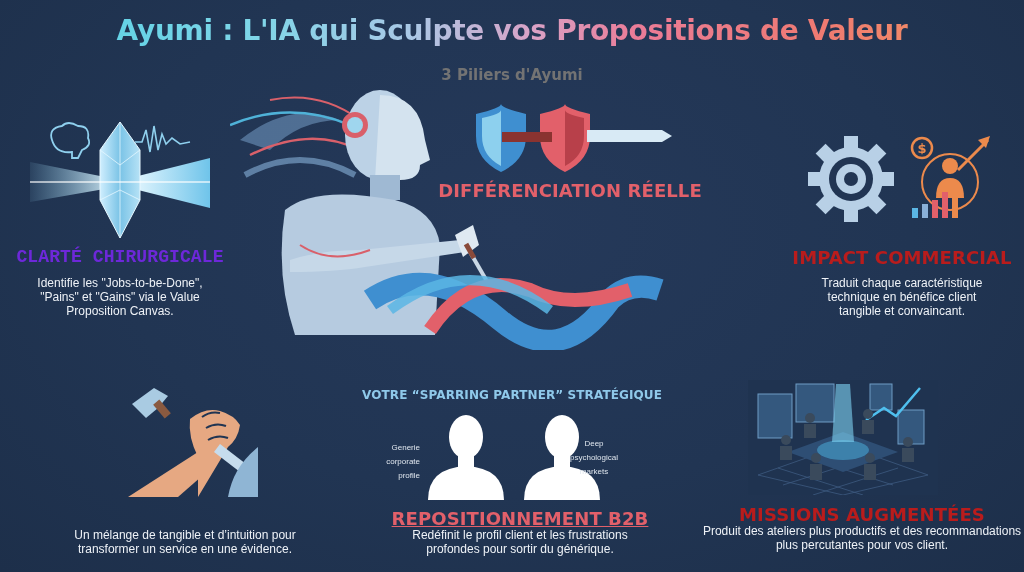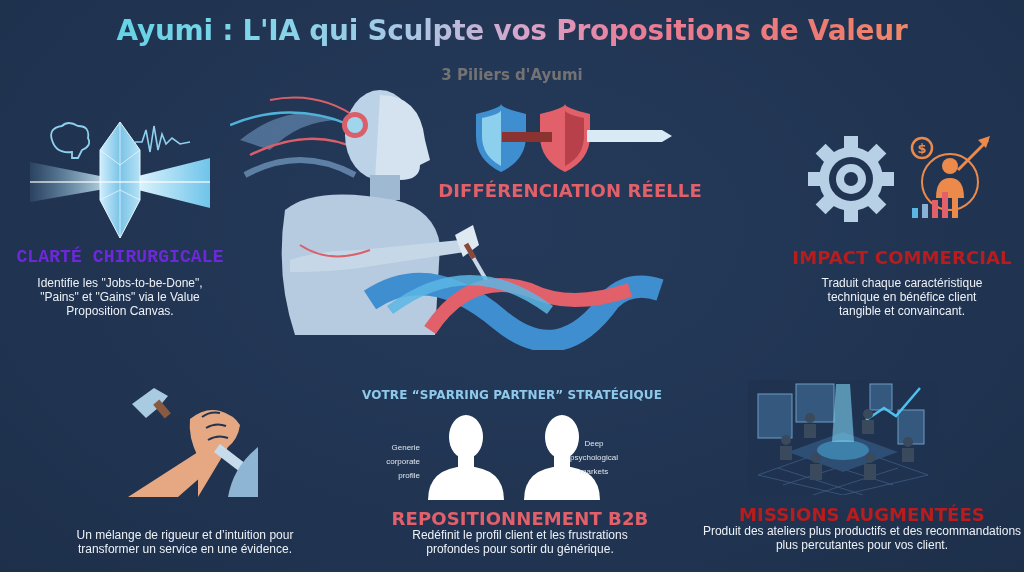--- a/index.html
+++ b/index.html
@@ -171,25 +171,25 @@
     <svg width="130" height="115" viewBox="0 0 130 115">
       <polygon points="4,22 26,6 40,14 30,26 18,36" fill="#a9cbe2"></polygon>
       <rect x="30" y="18" width="8" height="18" fill="#8a5a40" transform="rotate(-40 34 27)"></rect>
       <path d="M70 115 l0 -40 q-10 -20 -8 -38 q15 -12 30 -8 q14 4 20 14 q-2 14 -12 22 l-30 50z" fill="#e6a882"></path>
       <path d="M0 115 l70 -45 l20 10 l-40 35z" fill="#e6a882"></path>
       <path d="M74 35 q8 -6 18 -4 M78 46 q10 -6 20 -2 M80 58 q10 -6 20 -2" fill="none" stroke="#213553" stroke-width="2"></path>
       <polygon points="92,62 118,82 112,90 86,70" fill="#c6dced"></polygon>
       <path d="M100 115 q5 -30 30 -50 l0 50z" fill="#8fb5d4"></path>
     </svg>
   </div>
-  <div class="abs desc" style="left:70px;top:148px;width:230px;">Un mélange de rigueur et d’intuition pour transformer un service en une évidence.</div>
+  <div class="abs desc" style="left:70px;top:148px;width:230px;">Un mélange de tangible et d’intuition pour transformer un service en une évidence.</div>
 </div>
 
 <div class="abs" style="left:380px;top:500px;width:280px;height:60px;">
-  <div class="abs heading c-red" style="left:0;top:8px;width:280px;">REPOSITIONNEMENT B2B</div>
+  <div class="abs heading c-red" style="left:0;top:8px;width:280px;text-decoration:underline;">REPOSITIONNEMENT B2B</div>
   <div class="abs desc" style="left:10px;top:28px;width:260px;">Redéfinit le profil client et les frustrations profondes pour sortir du générique.</div>
 </div>
 
 <div class="abs" style="left:700px;top:376px;width:324px;height:180px;">
   <div class="abs" style="left:48px;top:4px;">
     <svg width="190" height="115" viewBox="0 0 190 115">
       <rect x="0" y="0" width="190" height="115" fill="#1f3350"></rect>
       <g stroke="#3d5a80" stroke-width="0.8" fill="none">
         <path d="M10 95 l85 -30 l85 30 l-85 20z"></path>
         <path d="M30 88 l85 27 M60 78 l85 27 M120 78 l-85 27 M150 88 l-85 27"></path>

